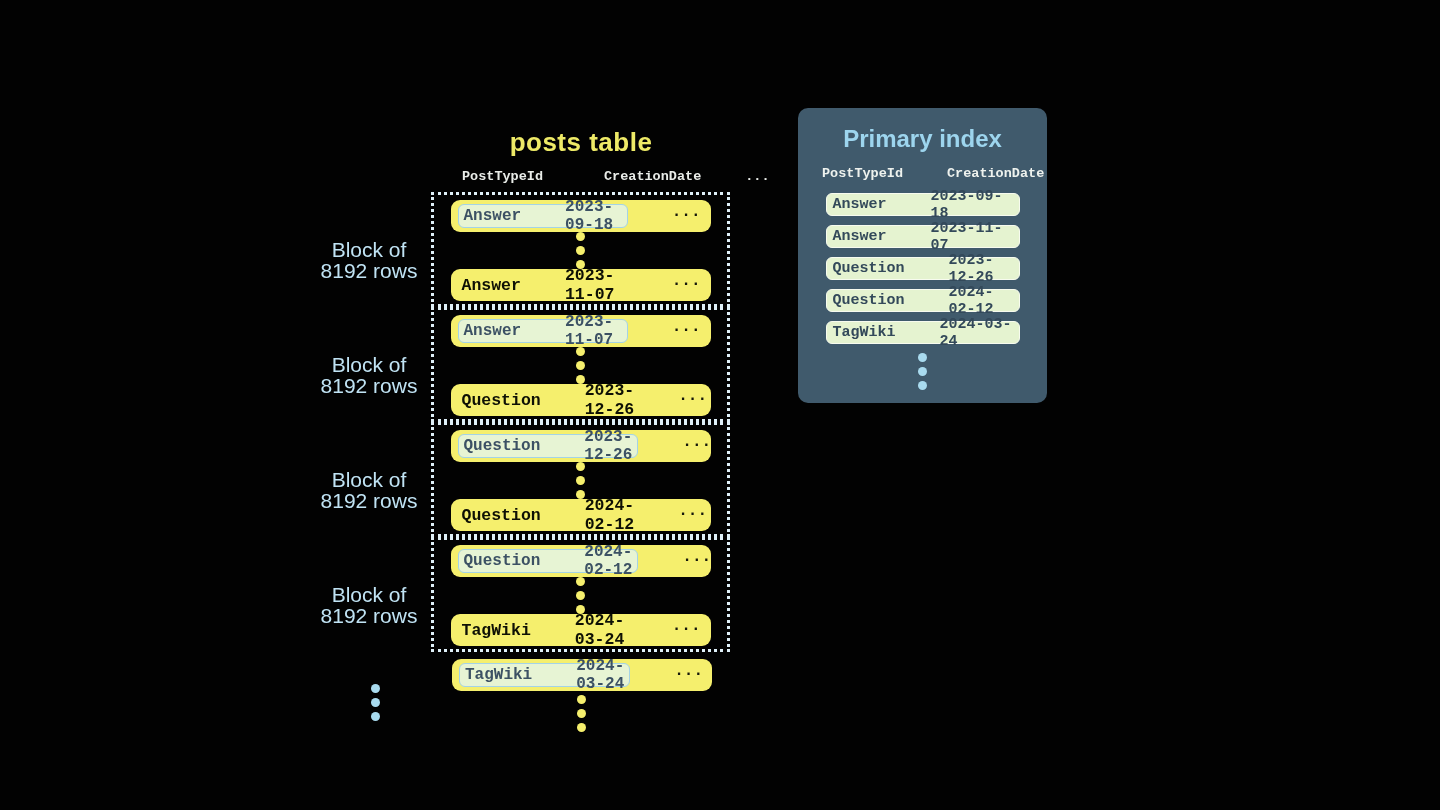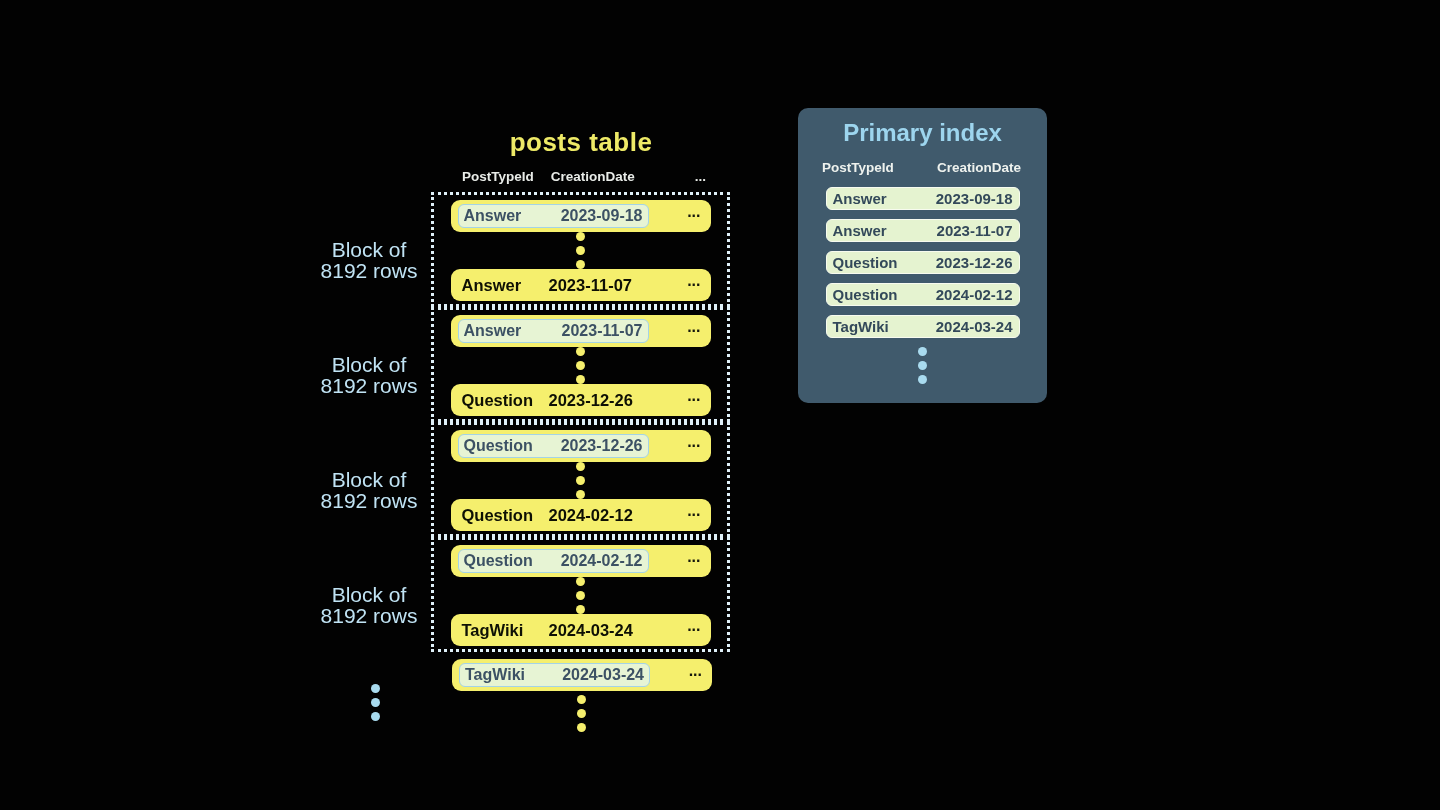--- a/index.html
+++ b/index.html
@@ -1,21 +1,21 @@
 <!DOCTYPE html>
 <html><head>
 <meta charset="utf-8">
 <style>
   html,body{margin:0;padding:0;background:#020202;}
   *{box-sizing:border-box;}
   .canvas{
     position:relative;width:1440px;height:810px;background:#020202;overflow:hidden;
     font-family:"Liberation Sans","DejaVu Sans",sans-serif;
   }
-  .mono{font-family:Liberation Sans, sans-serif;}
+  .mono{font-family:Liberation Mono, monospace;gap:44px;}
 
   
   .posts-title{
     position:absolute;left:431px;top:127px;width:300px;text-align:center;
     font-size:26px;font-weight:700;color:#eeea67;letter-spacing:.5px;
   }
   .left-header{
     position:absolute;left:452px;top:166px;width:260px;height:20px;
     display:flex;align-items:center;padding:0 6px 0 10px;
     font-size:13.5px;font-weight:700;color:#e9ece8;
@@ -53,21 +53,21 @@
   .vdots.yellow i{background:#f5ef6d;}
   .vdots.blue i{background:#a9dbef;}
   .abs{position:absolute;}
 
   
   .panel{
     position:absolute;left:798px;top:108px;width:249px;height:295px;
     background:#405a6c;border-radius:10px;
   }
   .panel-title{
-    margin-top:11px;text-align:center;font-size:24px;font-weight:700;color:#9dd5ee;
+    margin-top:17px;text-align:center;font-size:24px;font-weight:700;color:#9dd5ee;
   }
   .panel-header{
     margin-top:13px;display:flex;justify-content:space-between;
     padding:0 26px 0 24px;font-size:13.5px;font-weight:700;color:#eef2ee;
   }
   .panel-rows{margin-top:12px;}
   .prow{
     width:194px;height:23px;margin:0 auto 9px auto;border-radius:6px;
     background:#e5f3d0;border:1.5px solid #f7fbef;
     display:flex;align-items:center;justify-content:space-between;padding:0 6px;

